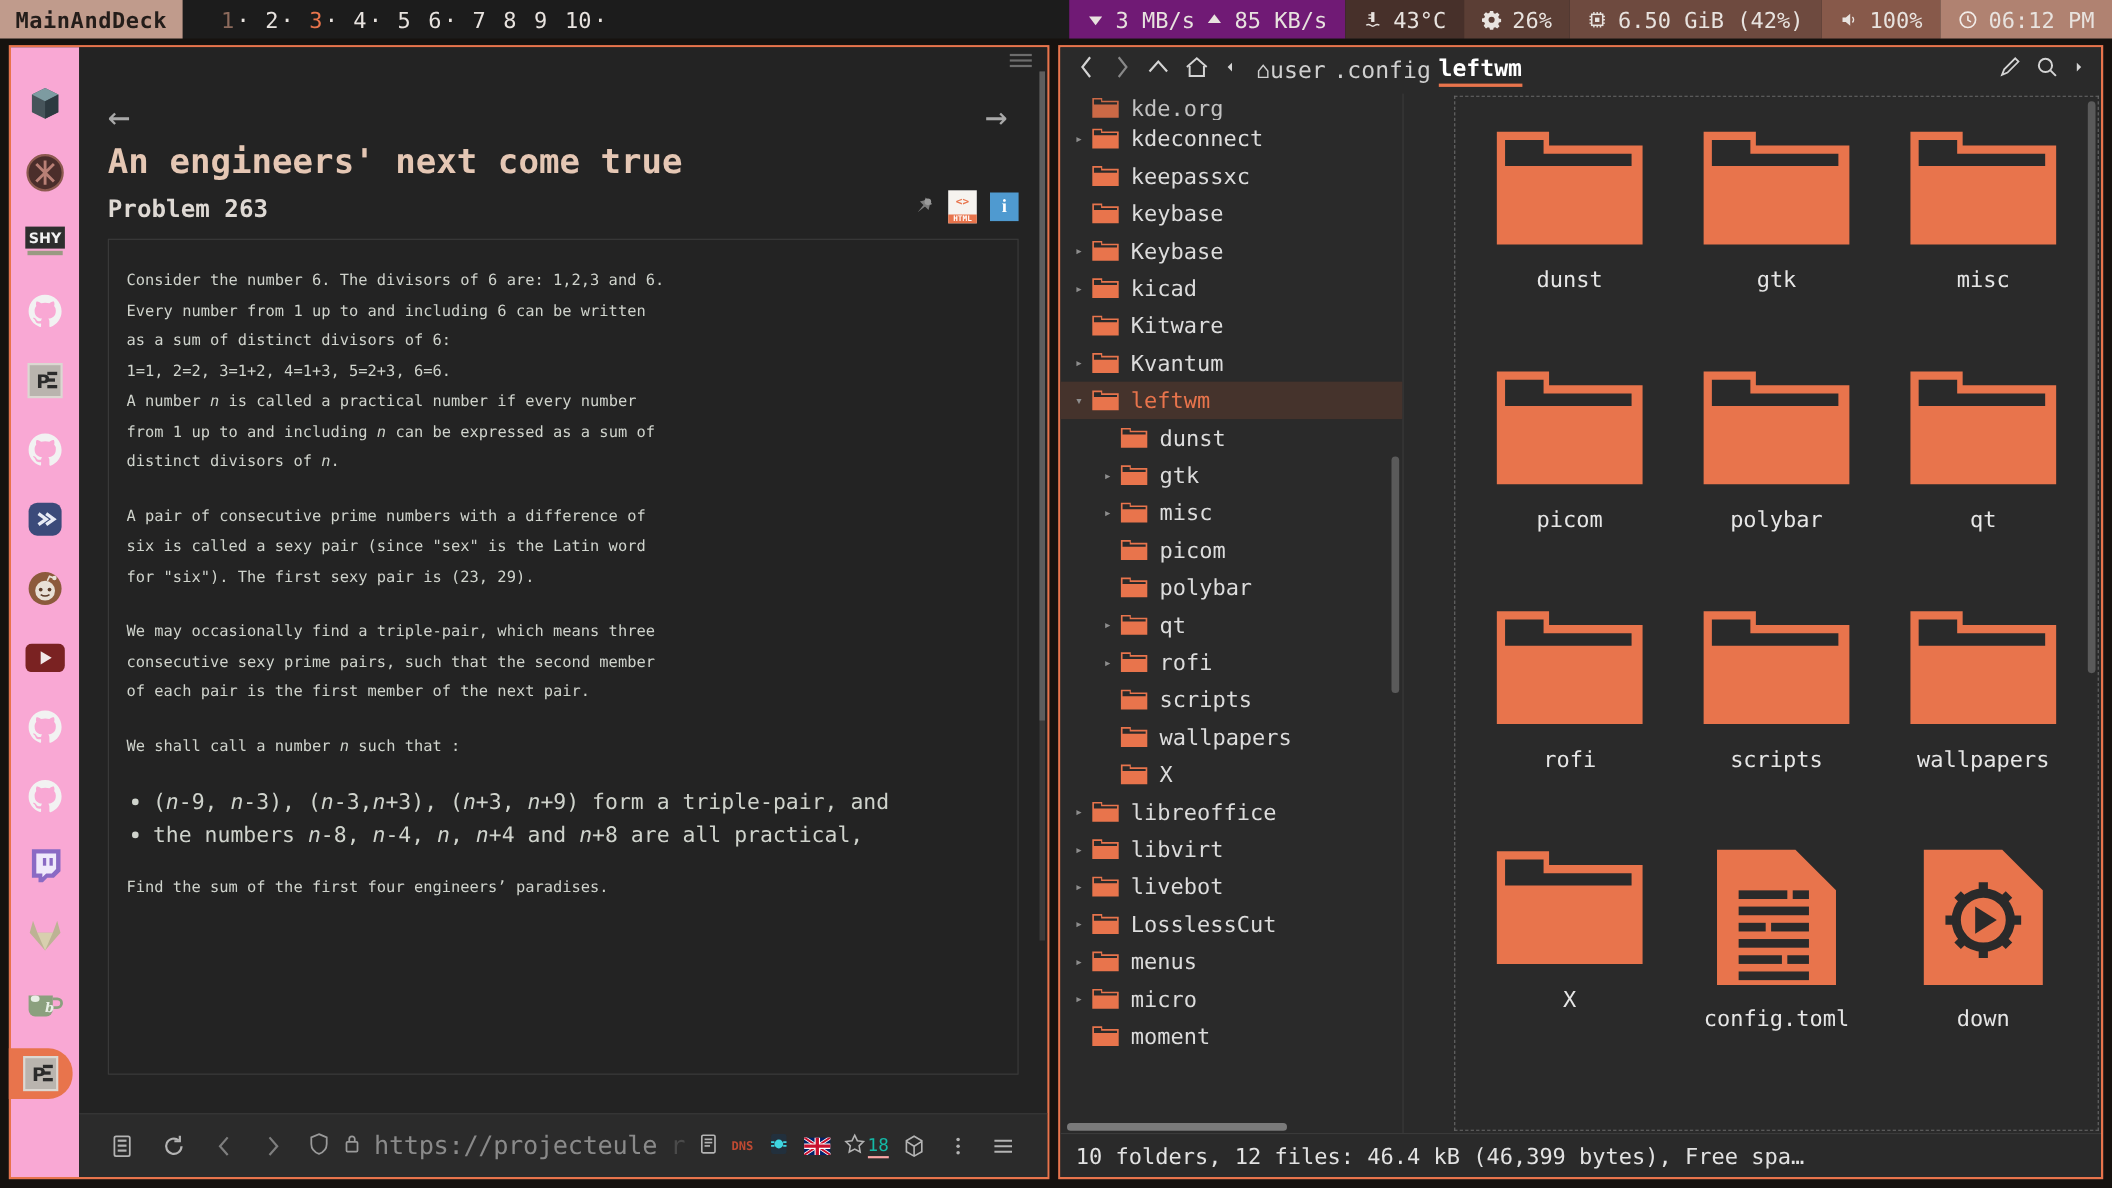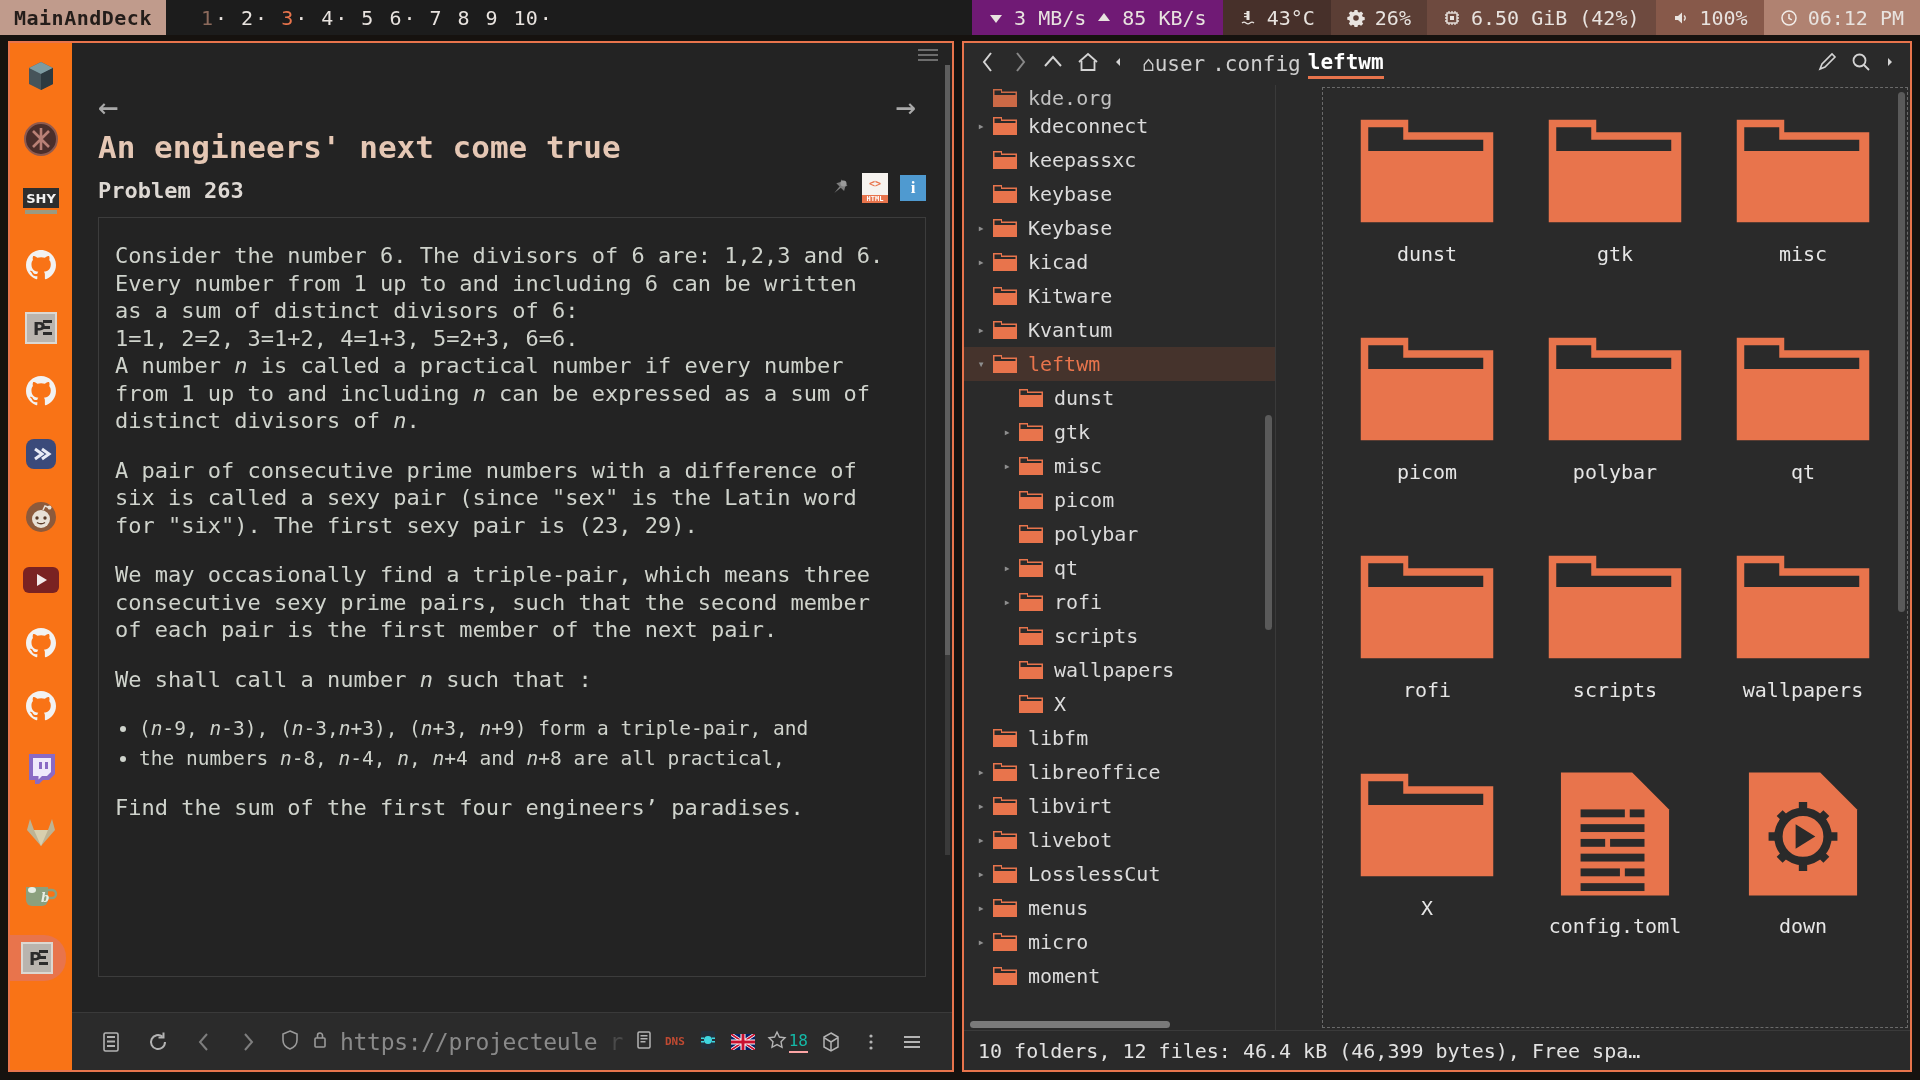--- a/index.html
+++ b/index.html
@@ -40,22 +40,22 @@
   .seg.vol  { background: #87594a; }
   .seg.clock{ background: #b08271; }
 
   
   #browser {
     position: absolute; left: 8px; top: 41px; width: 946px; height: 1031px;
     border: 2px solid #e8744c; background: #232323;
   }
   #dock {
     position: absolute; left: 0; top: 0; width: 62px; height: 100%;
-    background: #f97316; display: flex; flex-direction: column;
-    align-items: center; padding-top: 10px; gap: 3px;
+    background: #f9a8d4; display: flex; flex-direction: column;
+    align-items: center; padding-top: 28px; gap: 3px;
   }
   .dock-icon {
     width: 46px; height: 46px; display: flex; align-items: center;
     justify-content: center; border-radius: 3px; position: relative;
     margin-bottom: 14px;
   }
   .dock-icon.active {
     background: #e8744c; border-radius: 0 22px 22px 0; width: 58px;
     margin-left: -8px;
   }
@@ -96,21 +96,21 @@
     width: 26px; height: 26px; background: #4f9ad0; color: #fff;
     font-size: 17px; font-weight: bold; display: flex;
     align-items: center; justify-content: center; font-family: "Liberation Serif", serif;
   }
   #article {
     margin-top: 14px; border: 1px solid #3c3c3c; background: #232323;
     padding: 24px 18px 24px 16px; height: 760px; overflow: hidden;
     position: relative;
   }
   #article p {
-    color: #cfd3cc; font-size: 22px; line-height: 27.5px;
+    color: #cfd3cc; font-size: 14px; line-height: 27.5px;
     margin-bottom: 22px; white-space: pre-wrap;
   }
   #article ul { margin: 0 0 22px 24px; }
   #article li {
     color: #cfd3cc; font-size: 19.5px; line-height: 27.5px; margin-bottom: 2px;
   }
   #article i { font-style: italic; }
   #page-scroll {
     position: absolute; right: 2px; top: 22px; width: 5px; height: 790px;
     background: #3a3a3a;
@@ -775,28 +775,20 @@
         </div>
         <div class="tnode" style="padding-left: 32px;">
           <span class="twist"></span>
           <span class="tfolder"><svg width="26" height="20" viewBox="0 0 52 40">
               <path d="M2 2h18v5h30v31H2z" fill="#e8744c"></path>
               <path d="M5 5h13v5h29v4H5z" fill="#2a2a2a"></path>
             </svg></span>
           <span class="tlabel">X</span>
         </div>
         <div class="tnode" style="padding-left: 6px;">
-          <span class="twist"></span>
-          <span class="tfolder"><svg width="26" height="20" viewBox="0 0 52 40">
-              <path d="M2 2h18v5h30v31H2z" fill="#e8744c"></path>
-              <path d="M5 5h13v5h29v4H5z" fill="#2a2a2a"></path>
-            </svg></span>
-          <span class="tlabel">libfm</span>
-        </div>
-        <div class="tnode" style="padding-left: 6px;">
           <span class="twist">▸</span>
           <span class="tfolder"><svg width="26" height="20" viewBox="0 0 52 40">
               <path d="M2 2h18v5h30v31H2z" fill="#e8744c"></path>
               <path d="M5 5h13v5h29v4H5z" fill="#2a2a2a"></path>
             </svg></span>
           <span class="tlabel">libreoffice</span>
         </div>
         <div class="tnode" style="padding-left: 6px;">
           <span class="twist">▸</span>
           <span class="tfolder"><svg width="26" height="20" viewBox="0 0 52 40">

